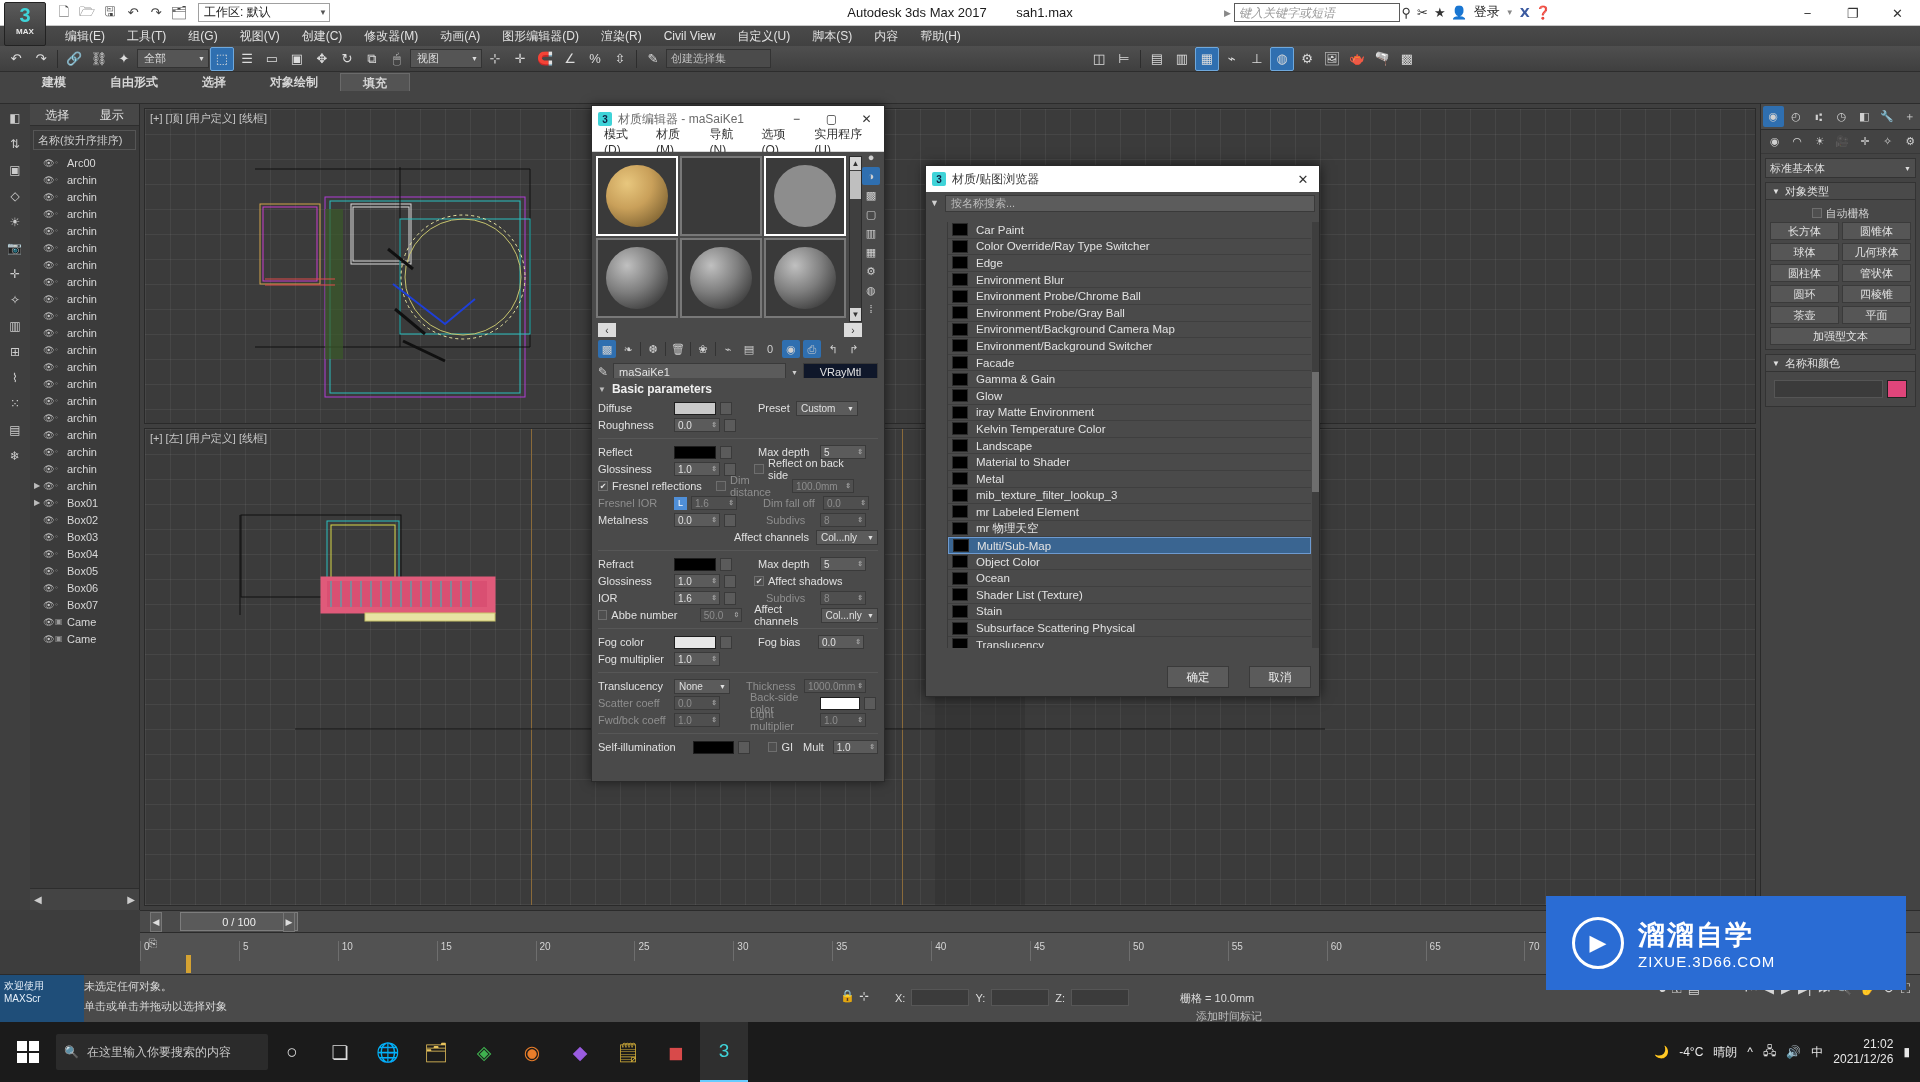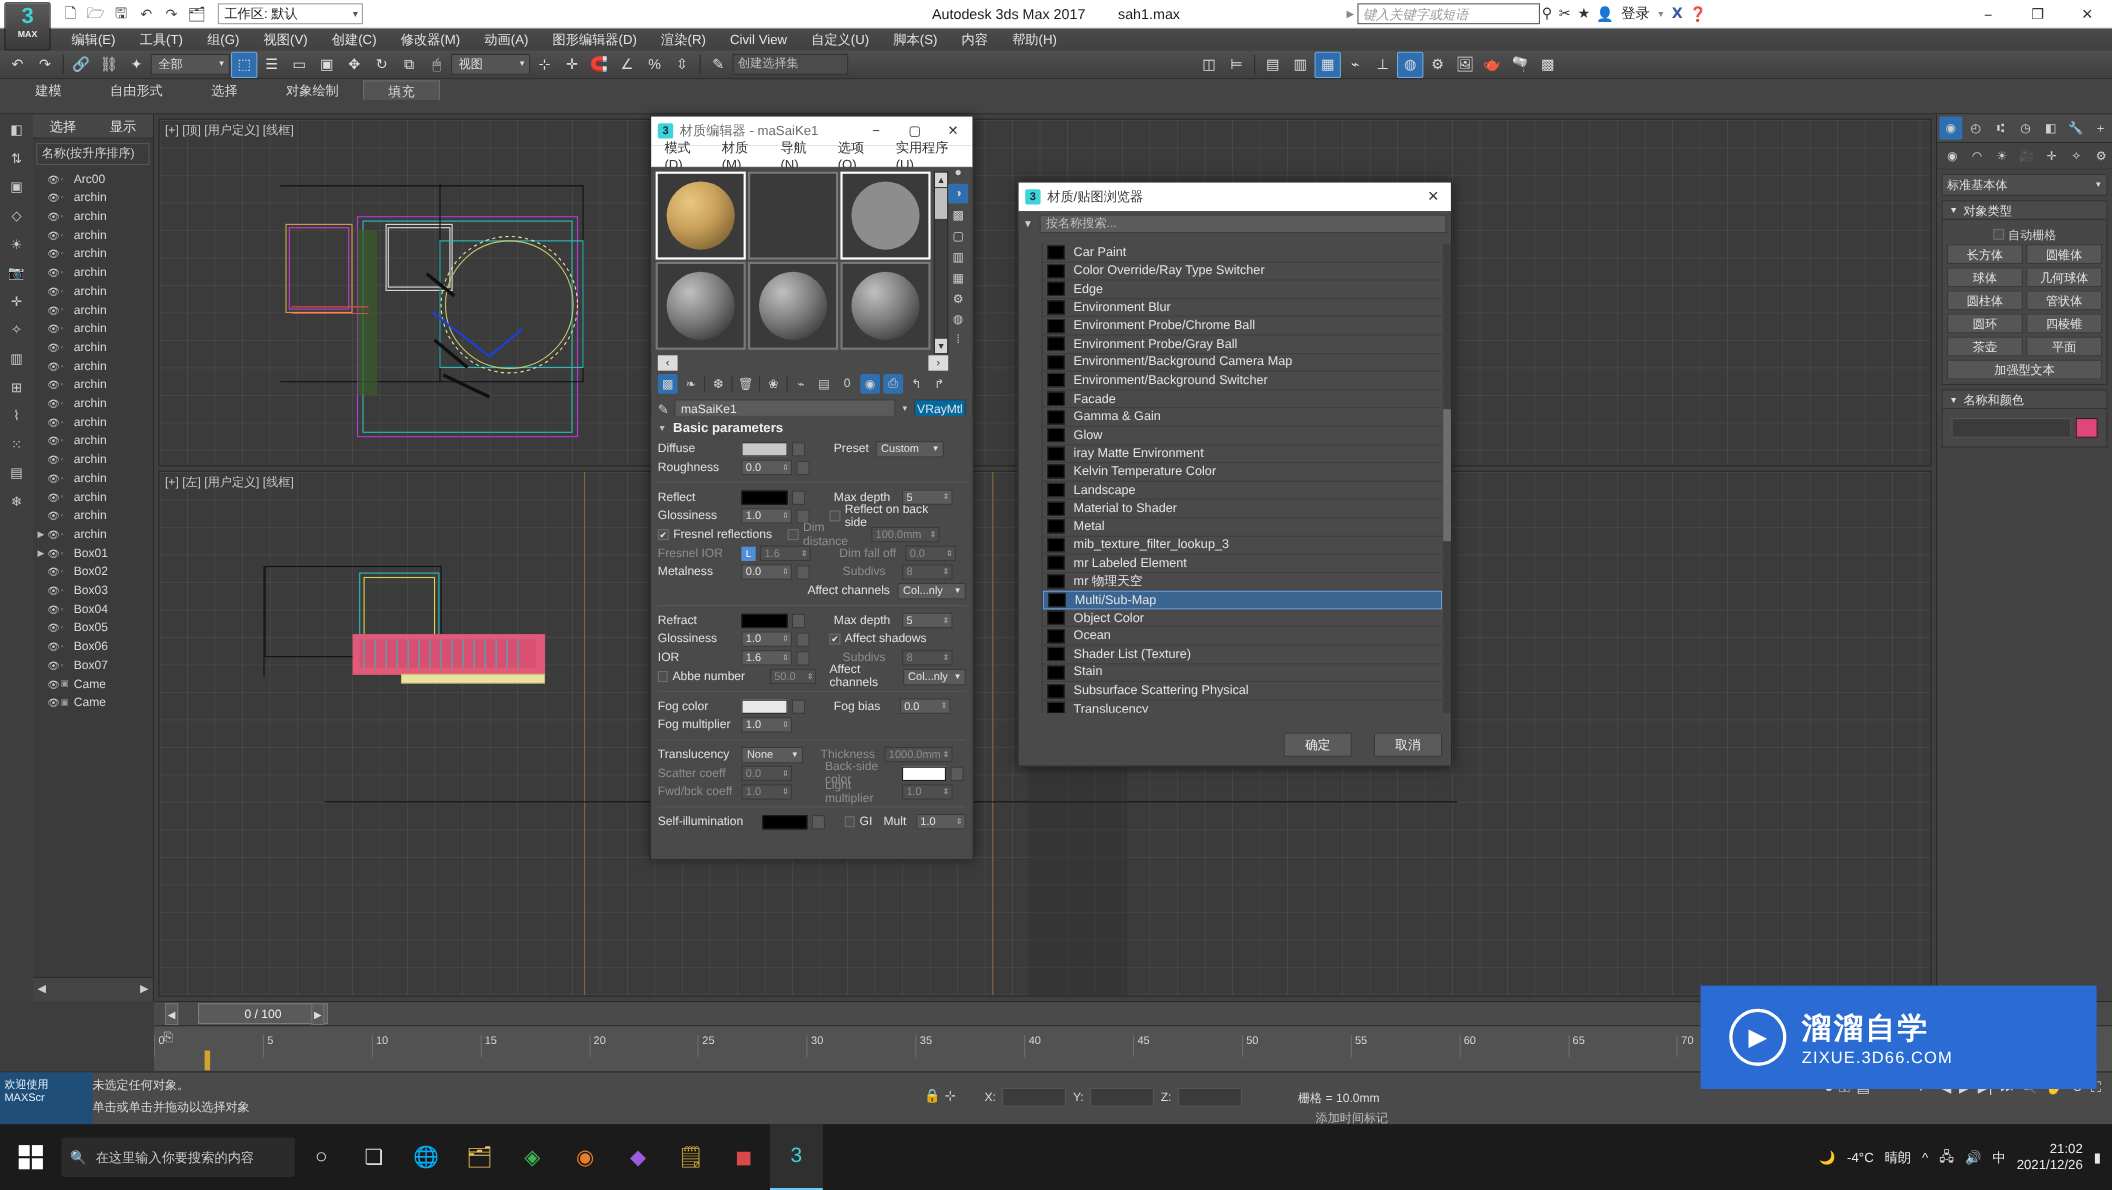--- a/index.html
+++ b/index.html
@@ -88,21 +88,21 @@
     color: #ddd; font-size: 11px; display:flex;align-items:center;padding:0 3px 0 6px;
   }
   .tcombo .caret { margin-left:auto; font-size:7px; }
   .selset { height:19px; width:105px; background:#4b4b4b;border:1px solid #333;color:#bdbdbd;font-size:11px;padding:0 4px;line-height:17px;}
 
   
   .ribbon {
     position: absolute; left: 0; top: 72px; width: 1920px; height: 32px;
     background: #444; border-bottom: 1px solid #2c2c2c;
   }
-  .ribtabs { display:flex; height:19px; align-items:flex-end; padding-left: 10px; }
+  .ribtabs { display:flex; height:19px; align-items:flex-end; padding-left: 20px; font-weight: bold; }
   .ribtab { padding: 0 22px; height:18px; line-height:18px; font-size:12px; color:#d6d6d6; }
   .ribtab.active { background:#545454; border:1px solid #6a6a6a; border-bottom:none; }
   .ribtools { display:flex; height:13px; align-items:center; padding-left: 8px; gap: 0; background:#4b4b4b;margin-top:20px; }
   .ribtool { padding: 0 10px; font-size: 11px; color:#d6d6d6; line-height:13px; }
 
   
   .explorer {
     position: absolute; left: 0; top: 104px; width: 140px; bottom: 172px;
     background: #3b3b3b; border-right: 1px solid #2a2a2a;
   }
@@ -195,21 +195,21 @@
   .ball.flat{background:#8d8d8d;}
   .slotscroll{width:13px;margin-left:3px;background:#3f3f3f;border:1px solid #2c2c2c;display:flex;flex-direction:column;}
   .ssbtn{height:13px;background:#d6d6d6;color:#333;font-size:8px;display:flex;align-items:center;justify-content:center;}
   .ssthumb{height:28px;background:#bfbfbf;margin-top:1px;}
   .me-toolrow{height:22px;display:flex;align-items:center;gap:3px;padding-left:6px;background:#4a4a4a;}
   .mbtn{width:18px;height:18px;display:flex;align-items:center;justify-content:center;color:#cfcfcf;font-size:11px;border-radius:2px;}
   .mbtn.on{background:#2f6fb0;}
   .msep{width:1px;height:14px;background:#333;}
   .me-namerow{height:24px;display:flex;align-items:center;gap:5px;padding:0 6px;}
   .me-name{flex:1;height:18px;background:#5b5b5b;border:1px solid #3a3a3a;color:#e3e3e3;font-size:11px;padding-left:5px;line-height:16px;}
-  .me-type{width:47px;height:18px;background:#0369a1;border:1px solid #3a3a3a;color:#e3e3e3;font-size:11px;display:flex;align-items:center;justify-content:center;}
+  .me-type{width:75px;height:18px;background:#0f172a;border:1px solid #3a3a3a;color:#e3e3e3;font-size:11px;display:flex;align-items:center;justify-content:center;}
   .me-params{position:absolute;left:0;right:0;top:272px;bottom:0;background:#4a4a4a;overflow:hidden;padding:0 6px;}
   .phead{height:22px;display:flex;align-items:center;gap:6px;font-weight:bold;font-size:12px;color:#efefef;}
   .phead .tri{font-size:8px;color:#bbb;}
   .prow{display:flex;align-items:center;height:16px;margin-bottom:1px;gap:4px;}
   .plabel{width:72px;font-size:11px;color:#e0e0e0;}
   .plabel.dim{color:#8e8e8e;}
   .plabel.w90{width:92px;}
   .pswatch{width:42px;height:13px;border:1px solid #1e1e1e;}
   .pspin{width:46px;height:14px;background:#5b5b5b;border:1px solid #3a3a3a;color:#e0e0e0;font-size:10px;display:flex;align-items:center;padding-left:3px;position:relative;}
   .pspin.dim{color:#8d8d8d;background:#4f4f4f;}

